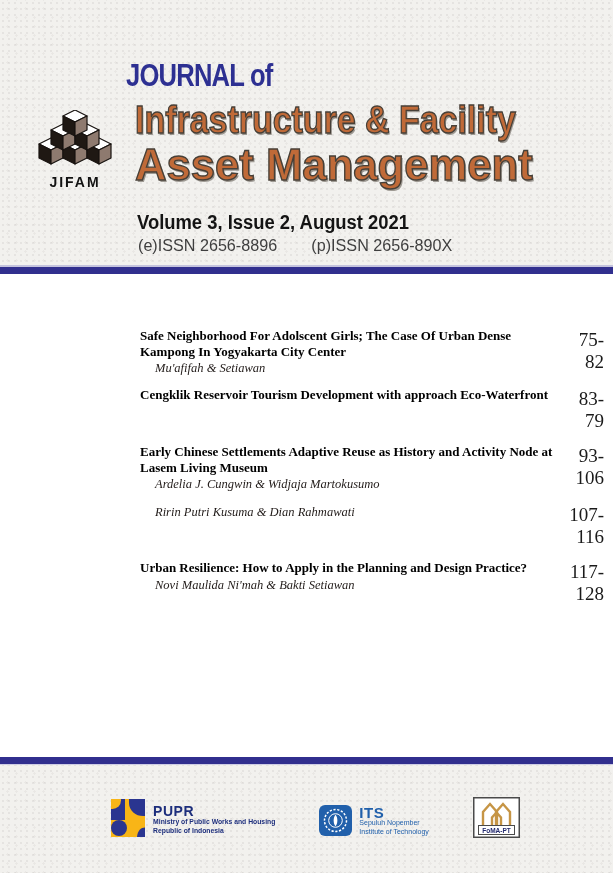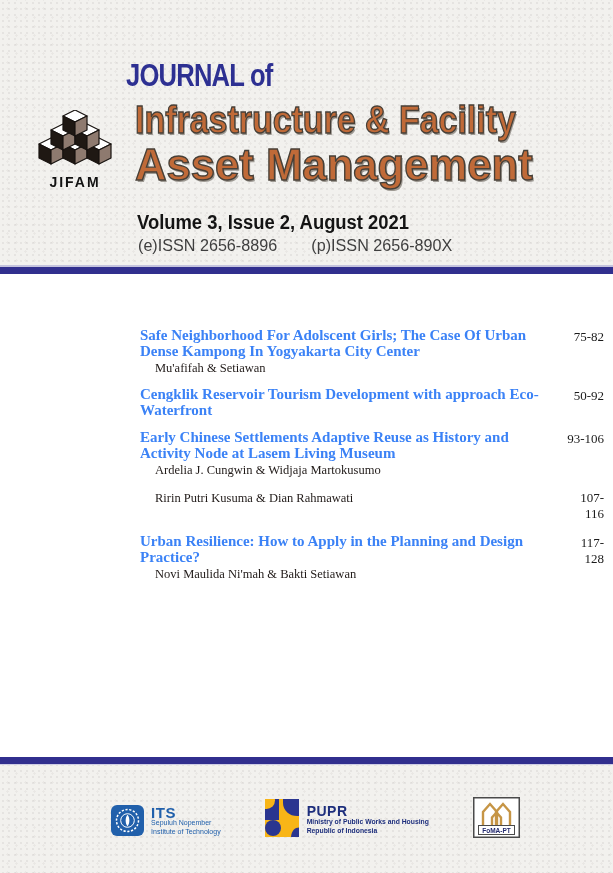--- a/index.html
+++ b/index.html
@@ -43,23 +43,23 @@
   .logo-text{margin-top:2px;font-size:14px;font-weight:bold;letter-spacing:2px;color:#121212;}
   
   .bar{left:0;width:613px;background:#312f8e;}
   .bar-top{top:265px;height:7px;border-top:2px solid #c4c3dd;}
   .bar-bottom{top:757px;height:7px;border-bottom:1px solid #cfcee4;}
   
   .content{top:274px;left:0;width:613px;height:483px;background:#ffffff;}
   .toc{position:absolute;left:140px;top:54px;width:464px;font-family:"Liberation Serif", serif;}
   .toc-entry{display:flex;align-items:flex-start;margin-bottom:12px;}
   .entry-main{width:422px;}
-  .entry-title{font-size:15px;line-height:15.5px;font-weight:bold;color:#3b82f6;}
-  .entry-authors{font-size:12.5px;line-height:14px;color:#201a18;margin:2px 0 0 15px;}
-  .entry-pages{flex:1;text-align:right;font-size:13px;color:#1a1a1a;padding-top:1px;}
+  .entry-title{font-size:13px;line-height:15.5px;font-weight:bold;color:#000000;}
+  .entry-authors{font-size:12.5px;line-height:14px;font-style:italic;color:#201a18;margin:2px 0 0 15px;}
+  .entry-pages{flex:1;text-align:right;font-size:19px;color:#1a1a1a;padding-top:1px;}
   
   .footer-row{top:797px;left:0;width:613px;display:flex;justify-content:center;gap:44px;padding-left:18px;box-sizing:border-box;}
   .flogo{display:flex;align-items:flex-start;}
   .its-block{gap:7px;margin-top:8px;}
   .its-text{margin-top:1px;}
   .its-abbr{font-size:15px;font-weight:bold;line-height:13px;color:#2160ab;letter-spacing:.5px;}
   .its-sub{font-size:7px;line-height:8.5px;color:#2160ab;}
   .pupr-block{gap:8px;margin-top:2px;}
   .pupr-text{margin-top:5px;}
   .pupr-abbr{font-size:14px;font-weight:bold;line-height:14px;color:#1d2e7c;letter-spacing:.5px;}
@@ -118,21 +118,21 @@
           <div class="entry-title">Safe Neighborhood For Adolscent Girls; The Case Of Urban Dense Kampong In Yogyakarta City Center</div>
           <div class="entry-authors">Mu'afifah &amp; Setiawan</div>
         </div>
         <div class="entry-pages">75-82</div>
       </div>
 
       <div class="toc-entry">
         <div class="entry-main">
           <div class="entry-title">Cengklik Reservoir Tourism Development with approach Eco-Waterfront</div>
         </div>
-        <div class="entry-pages">50-92</div>
+        <div class="entry-pages">83-79</div>
       </div>
 
       <div class="toc-entry">
         <div class="entry-main">
           <div class="entry-title">Early Chinese Settlements Adaptive Reuse as History and Activity Node at Lasem Living Museum</div>
           <div class="entry-authors">Ardelia J. Cungwin &amp; Widjaja Martokusumo</div>
         </div>
         <div class="entry-pages">93-106</div>
       </div>
 
@@ -150,51 +150,51 @@
         </div>
         <div class="entry-pages">117-128</div>
       </div>
 
     </div>
   </div>
 
   <div class="abs bar bar-bottom"></div>
 
   <div class="abs footer-row">
-
-    <div class="flogo its-block">
-      <svg width="33" height="31" viewBox="0 0 33 31">
-        <rect width="33" height="31" rx="6" fill="#2160ab"></rect>
-        <circle cx="16.5" cy="15.5" r="11" fill="none" stroke="#ffffff" stroke-width="1.5" stroke-dasharray="2.2 1.6"></circle>
-        <circle cx="16.5" cy="15.5" r="6.8" fill="none" stroke="#ffffff" stroke-width="1"></circle>
-        <path d="M16.5,9.5 C19,13 19,18 16.5,21.5 C14,18 14,13 16.5,9.5 Z" fill="#ffffff"></path>
-      </svg>
-      <div class="its-text">
-        <div class="its-abbr">ITS</div>
-        <div class="its-sub">Sepuluh Nopember</div>
-        <div class="its-sub">Institute of Technology</div>
-      </div>
-    </div>
 
     <div class="flogo pupr-block">
       <svg width="34" height="38" viewBox="0 0 34 38">
         <rect width="34" height="38" fill="#f8b517"></rect>
         <path d="M0,0 H14 V21 H0 Z" fill="#2a3590"></path>
         <circle cx="1.5" cy="1.5" r="8.5" fill="#f8b517"></circle>
         <path d="M18,0 H34 V17 C26,18 18,12.5 18,4 Z" fill="#2a3590"></path>
         <circle cx="8" cy="29" r="8" fill="#2a3590"></circle>
         <path d="M34,38 H26 C26.5,31.5 30,28.5 34,28.5 Z" fill="#2a3590"></path>
       </svg>
       <div class="pupr-text">
         <div class="pupr-abbr">PUPR</div>
         <div class="pupr-sub">Ministry of Public Works and Housing</div>
         <div class="pupr-sub">Republic of Indonesia</div>
       </div>
     </div>
 
+    <div class="flogo its-block">
+      <svg width="33" height="31" viewBox="0 0 33 31">
+        <rect width="33" height="31" rx="6" fill="#2160ab"></rect>
+        <circle cx="16.5" cy="15.5" r="11" fill="none" stroke="#ffffff" stroke-width="1.5" stroke-dasharray="2.2 1.6"></circle>
+        <circle cx="16.5" cy="15.5" r="6.8" fill="none" stroke="#ffffff" stroke-width="1"></circle>
+        <path d="M16.5,9.5 C19,13 19,18 16.5,21.5 C14,18 14,13 16.5,9.5 Z" fill="#ffffff"></path>
+      </svg>
+      <div class="its-text">
+        <div class="its-abbr">ITS</div>
+        <div class="its-sub">Sepuluh Nopember</div>
+        <div class="its-sub">Institute of Technology</div>
+      </div>
+    </div>
+
     <div class="flogo">
       <svg width="47" height="41" viewBox="0 0 47 41">
         <rect x="0.75" y="0.75" width="45.5" height="39.5" fill="#ffffff" stroke="#4a4a4a" stroke-width="1.5"></rect>
         <g fill="none" stroke="#c69545" stroke-width="2.4" stroke-linejoin="miter">
           <path d="M10,28 V15 L17,7 L24,15 V28"></path>
           <path d="M23,28 V15 L30,7 L37,15 V28"></path>
           <path d="M19,28 V20.5 L23.5,15.5 L28,20.5 V28"></path>
         </g>
         <rect x="5.5" y="28.5" width="36" height="9" fill="#ffffff" stroke="#4a4a4a" stroke-width="1"></rect>
         <text x="23.5" y="35.6" text-anchor="middle" font-family="Liberation Sans, sans-serif" font-size="6.5" font-weight="bold" fill="#232a6e">FoMA-PT</text>

